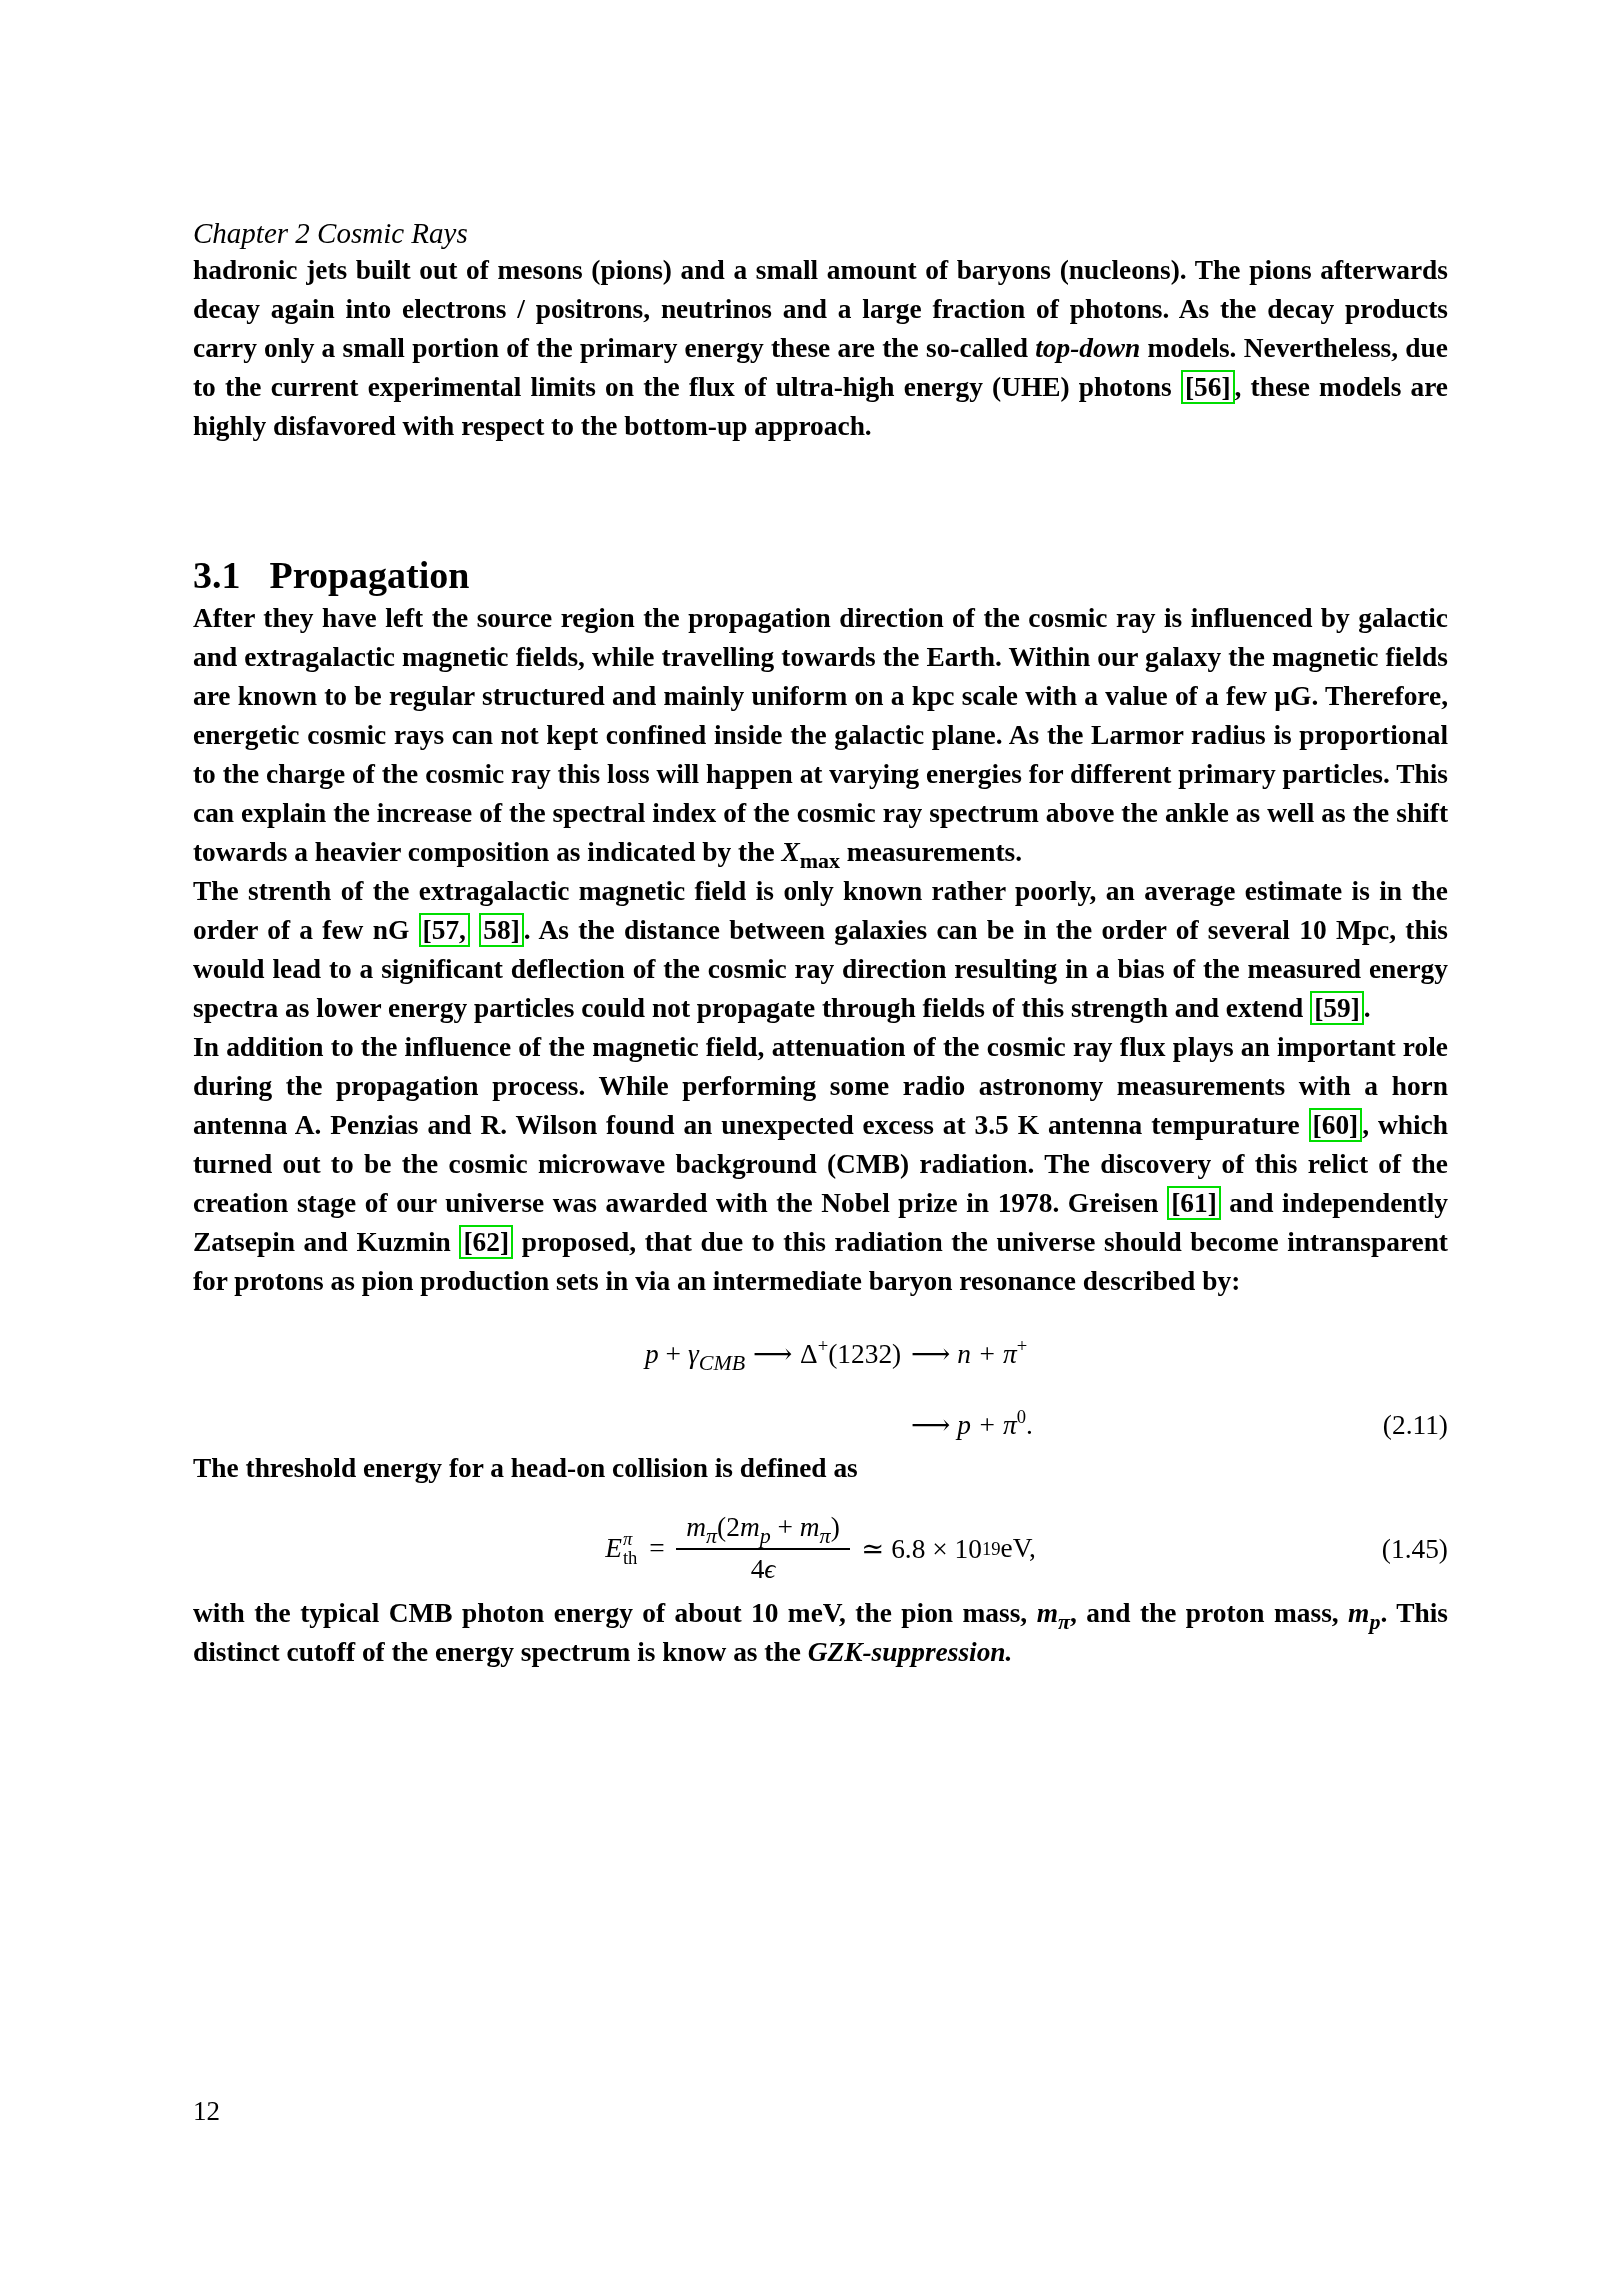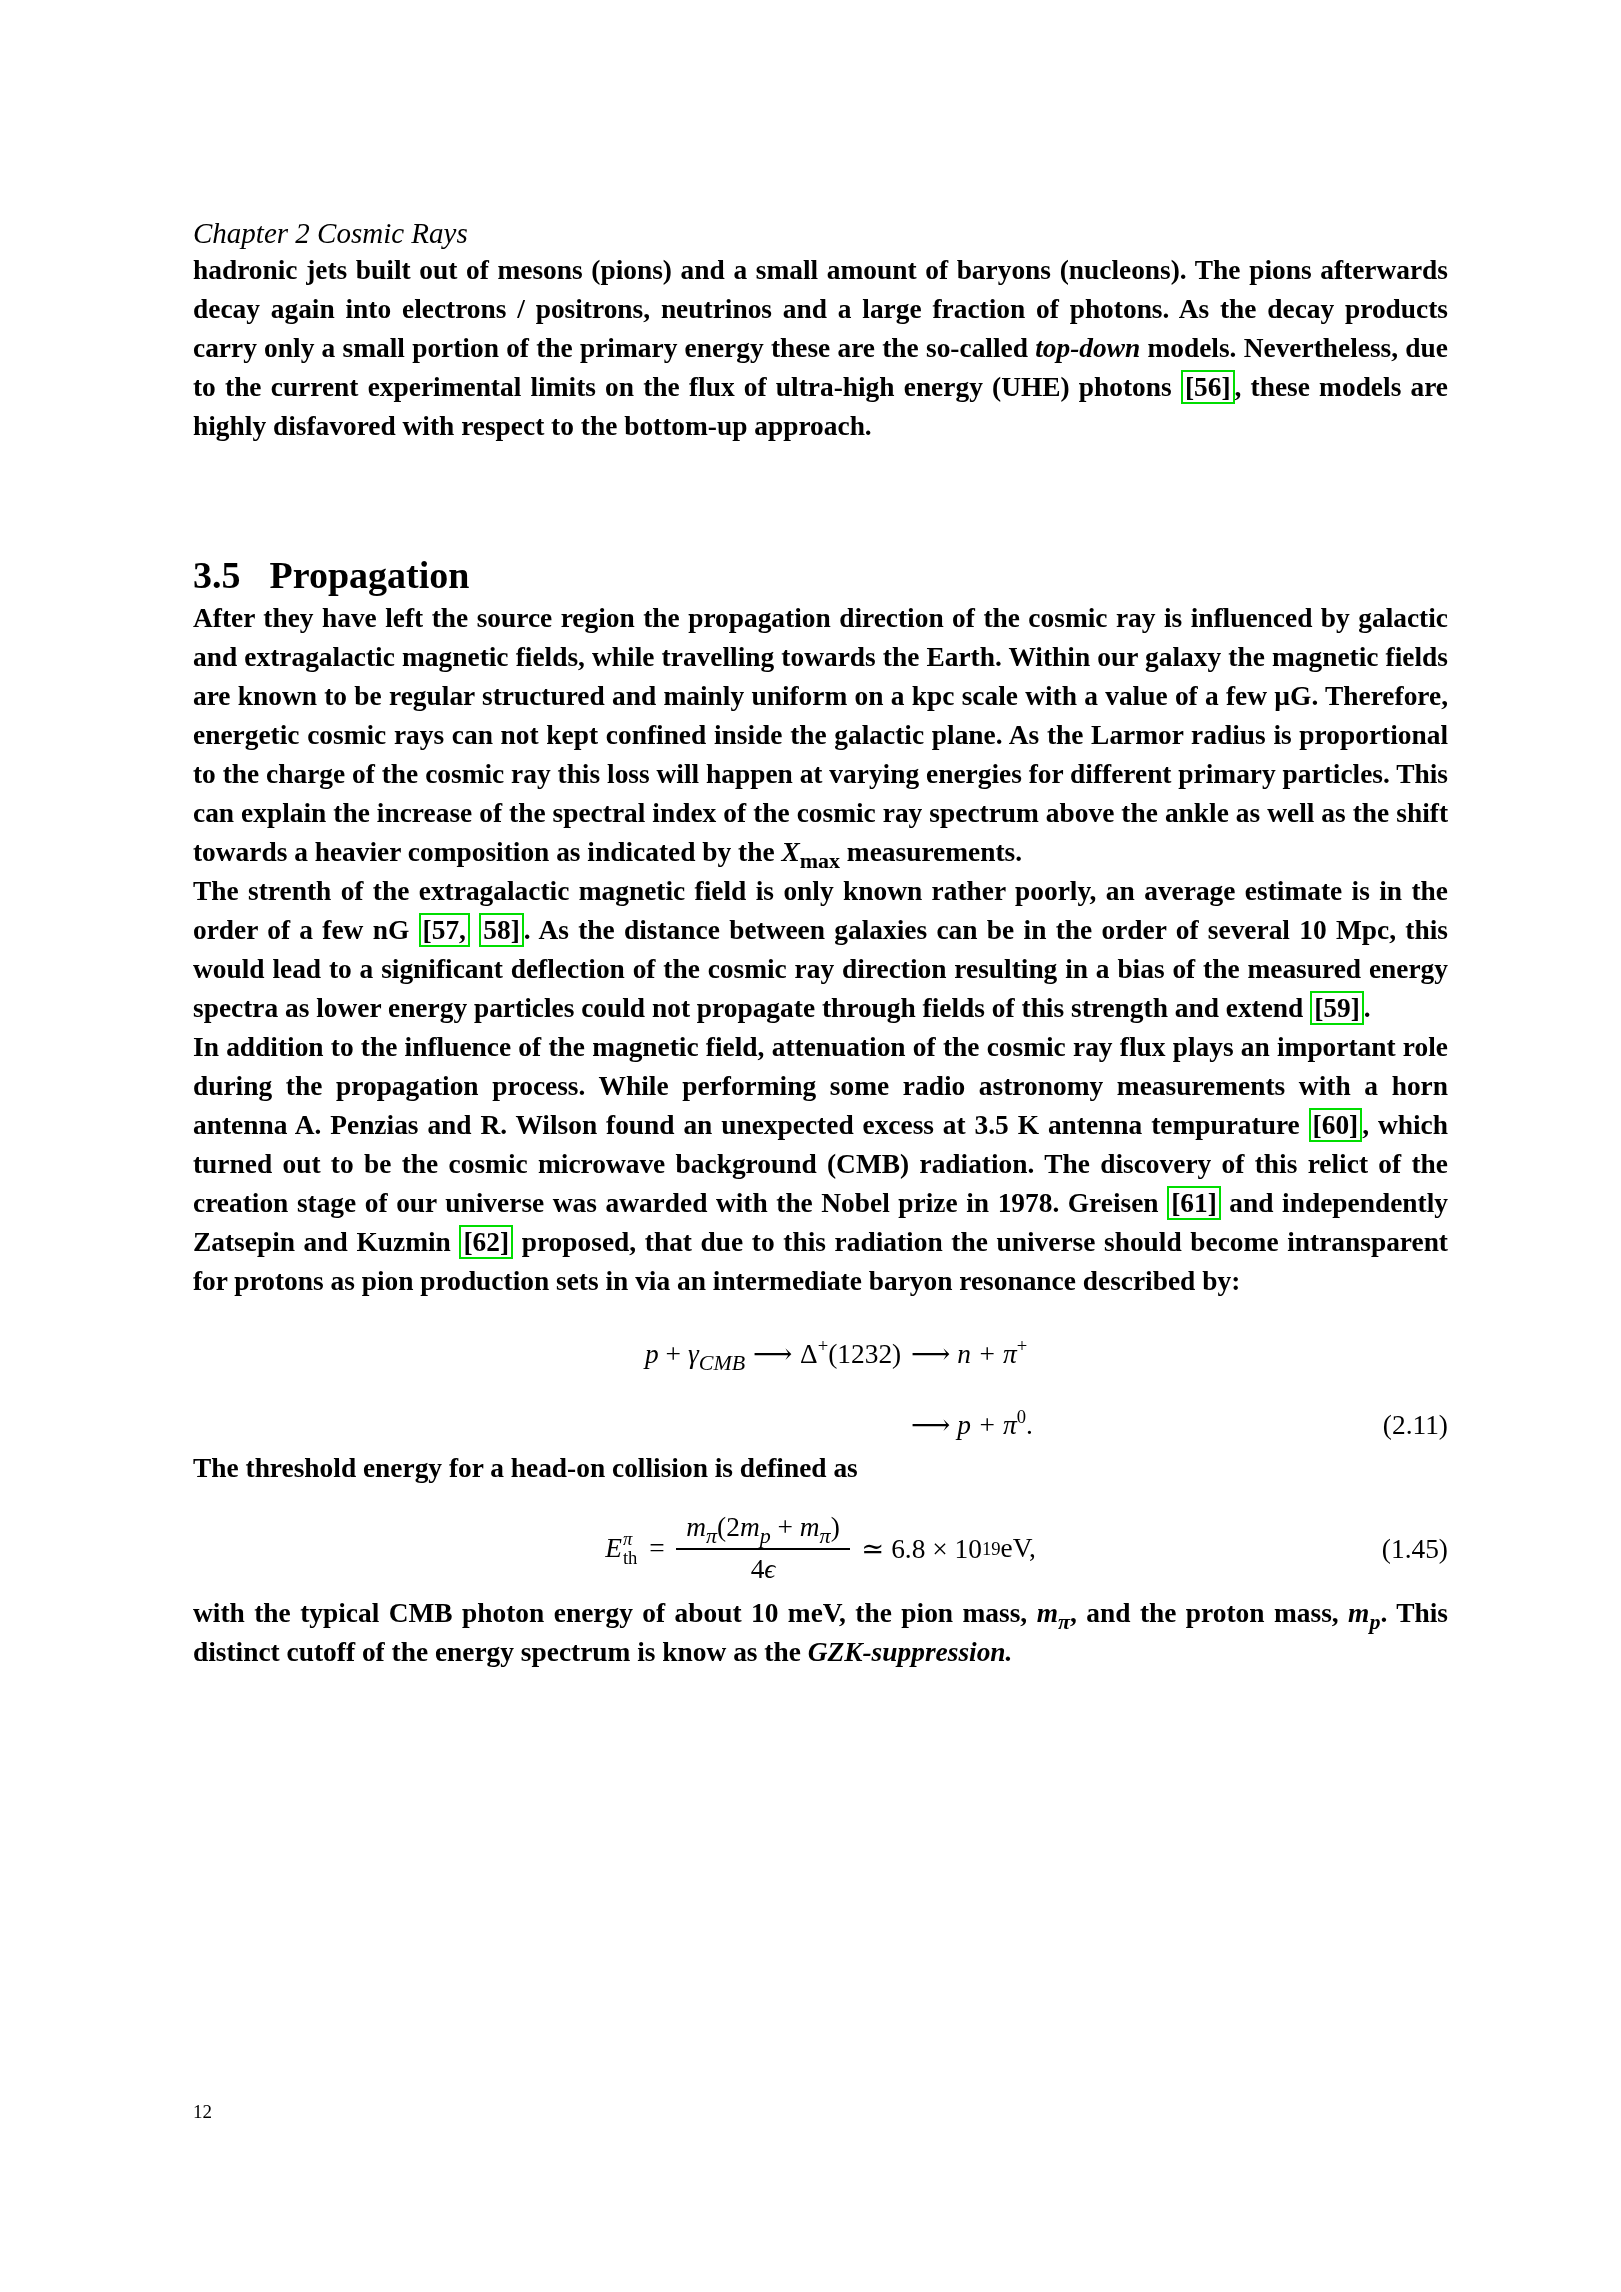--- a/index.html
+++ b/index.html
@@ -36,33 +36,33 @@
   .para5 { margin-top:21.6px; }
   .eq3row { position:relative; margin-top:15.7px; height:90px; display:flex; justify-content:center; align-items:center; font-size:27.4px; }
   .eq3main { display:inline-flex; align-items:center; white-space:nowrap; }
   .stack { display:inline-flex; flex-direction:column; align-items:flex-start; font-size:18.6px; line-height:18.6px; vertical-align:-11.8px; margin-left:1px; }
   .eqop { padding:0 11.8px; }
   .frac { display:inline-block; text-align:center; vertical-align:middle; margin:0 11.8px 0 0; }
   .fnum { display:block; padding:0 9.8px 4.9px; }
   .fden { display:block; border-top:2px solid var(--text-color,#000); padding:4.9px 9.8px 0; }
   .eq3-num { position:absolute; right:0; top:50%; transform:translateY(-50%); }
   .para6 { margin-top:2px; }
-  .page-number { position:absolute; left:193px; top:2092px; font-size:19px; line-height:39px; }
+  .page-number { position:absolute; left:193px; top:2092px; font-size:27px; line-height:39px; }
 </style>
 </head>
 <body>
 
 <div class="page">
   <div class="content">
 
     <div class="doc-header">Chapter 2  Cosmic Rays</div>
 
     <p class="body para1"><span>hadronic jets built out of mesons (pions) and a small amount of baryons (nucleons). The pions afterwards decay again into electrons / positrons, neutrinos and a large fraction of photons. As the decay products carry only a small portion of the primary energy these are the so-called </span><span class="it">top-down</span><span> models. Nevertheless, due to the current experimental limits on the flux of ultra-high energy (UHE) photons </span><span class="cite">[56]</span><span>, these models are highly disfavored with respect to the bottom-up approach.</span></p>
 
-    <h2 class="section-heading"><span>3.5</span><span class="sect-title">Propagation</span></h2>
+    <h2 class="section-heading"><span>3.1</span><span class="sect-title">Propagation</span></h2>
 
     <p class="body para2"><span>After they have left the source region the propagation direction of the cosmic ray is influenced by galactic and extragalactic magnetic fields, while travelling towards the Earth. Within our galaxy the magnetic fields are known to be regular structured and mainly uniform on a kpc scale with a value of a few µG. Therefore, energetic cosmic rays can not kept confined inside the galactic plane. As the Larmor radius is proportional to the charge of the cosmic ray this loss will happen at varying energies for different primary particles. This can explain the increase of the spectral index of the cosmic ray spectrum above the ankle as well as the shift towards a heavier composition as indicated by the </span><span class="it">X</span><span class="sub">max</span><span> measurements.</span></p>
 
     <p class="body para3"><span>The strenth of the extragalactic magnetic field is only known rather poorly, an average estimate is in the order of a few nG </span><span class="cite">[57,</span><span> </span><span class="cite">58]</span><span>. As the distance between galaxies can be in the order of several 10 Mpc, this would lead to a significant deflection of the cosmic ray direction resulting in a bias of the measured energy spectra as lower energy particles could not propagate through fields of this strength and extend </span><span class="cite">[59]</span><span>.</span></p>
 
     <p class="body para4"><span>In addition to the influence of the magnetic field, attenuation of the cosmic ray flux plays an important role during the propagation process. While performing some radio astronomy measurements with a horn antenna A. Penzias and R. Wilson found an unexpected excess at 3.5 K antenna tempurature </span><span class="cite">[60]</span><span>, which turned out to be the cosmic microwave background (CMB) radiation. The discovery of this relict of the creation stage of our universe was awarded with the Nobel prize in 1978.  Greisen </span><span class="cite">[61]</span><span> and independently Zatsepin and Kuzmin </span><span class="cite">[62]</span><span> proposed, that due to this radiation the universe should become intransparent for protons as pion production sets in via an intermediate baryon resonance described by:</span></p>
 
     <div class="eqgroup">
       <div class="eqrow">
         <span class="eq-l"><span class="it">p</span><span> + </span><span class="it">γ</span><span class="sub it">CMB</span><span class="arr">⟶</span><span>Δ</span><span class="sup">+</span><span>(1232)</span></span>

